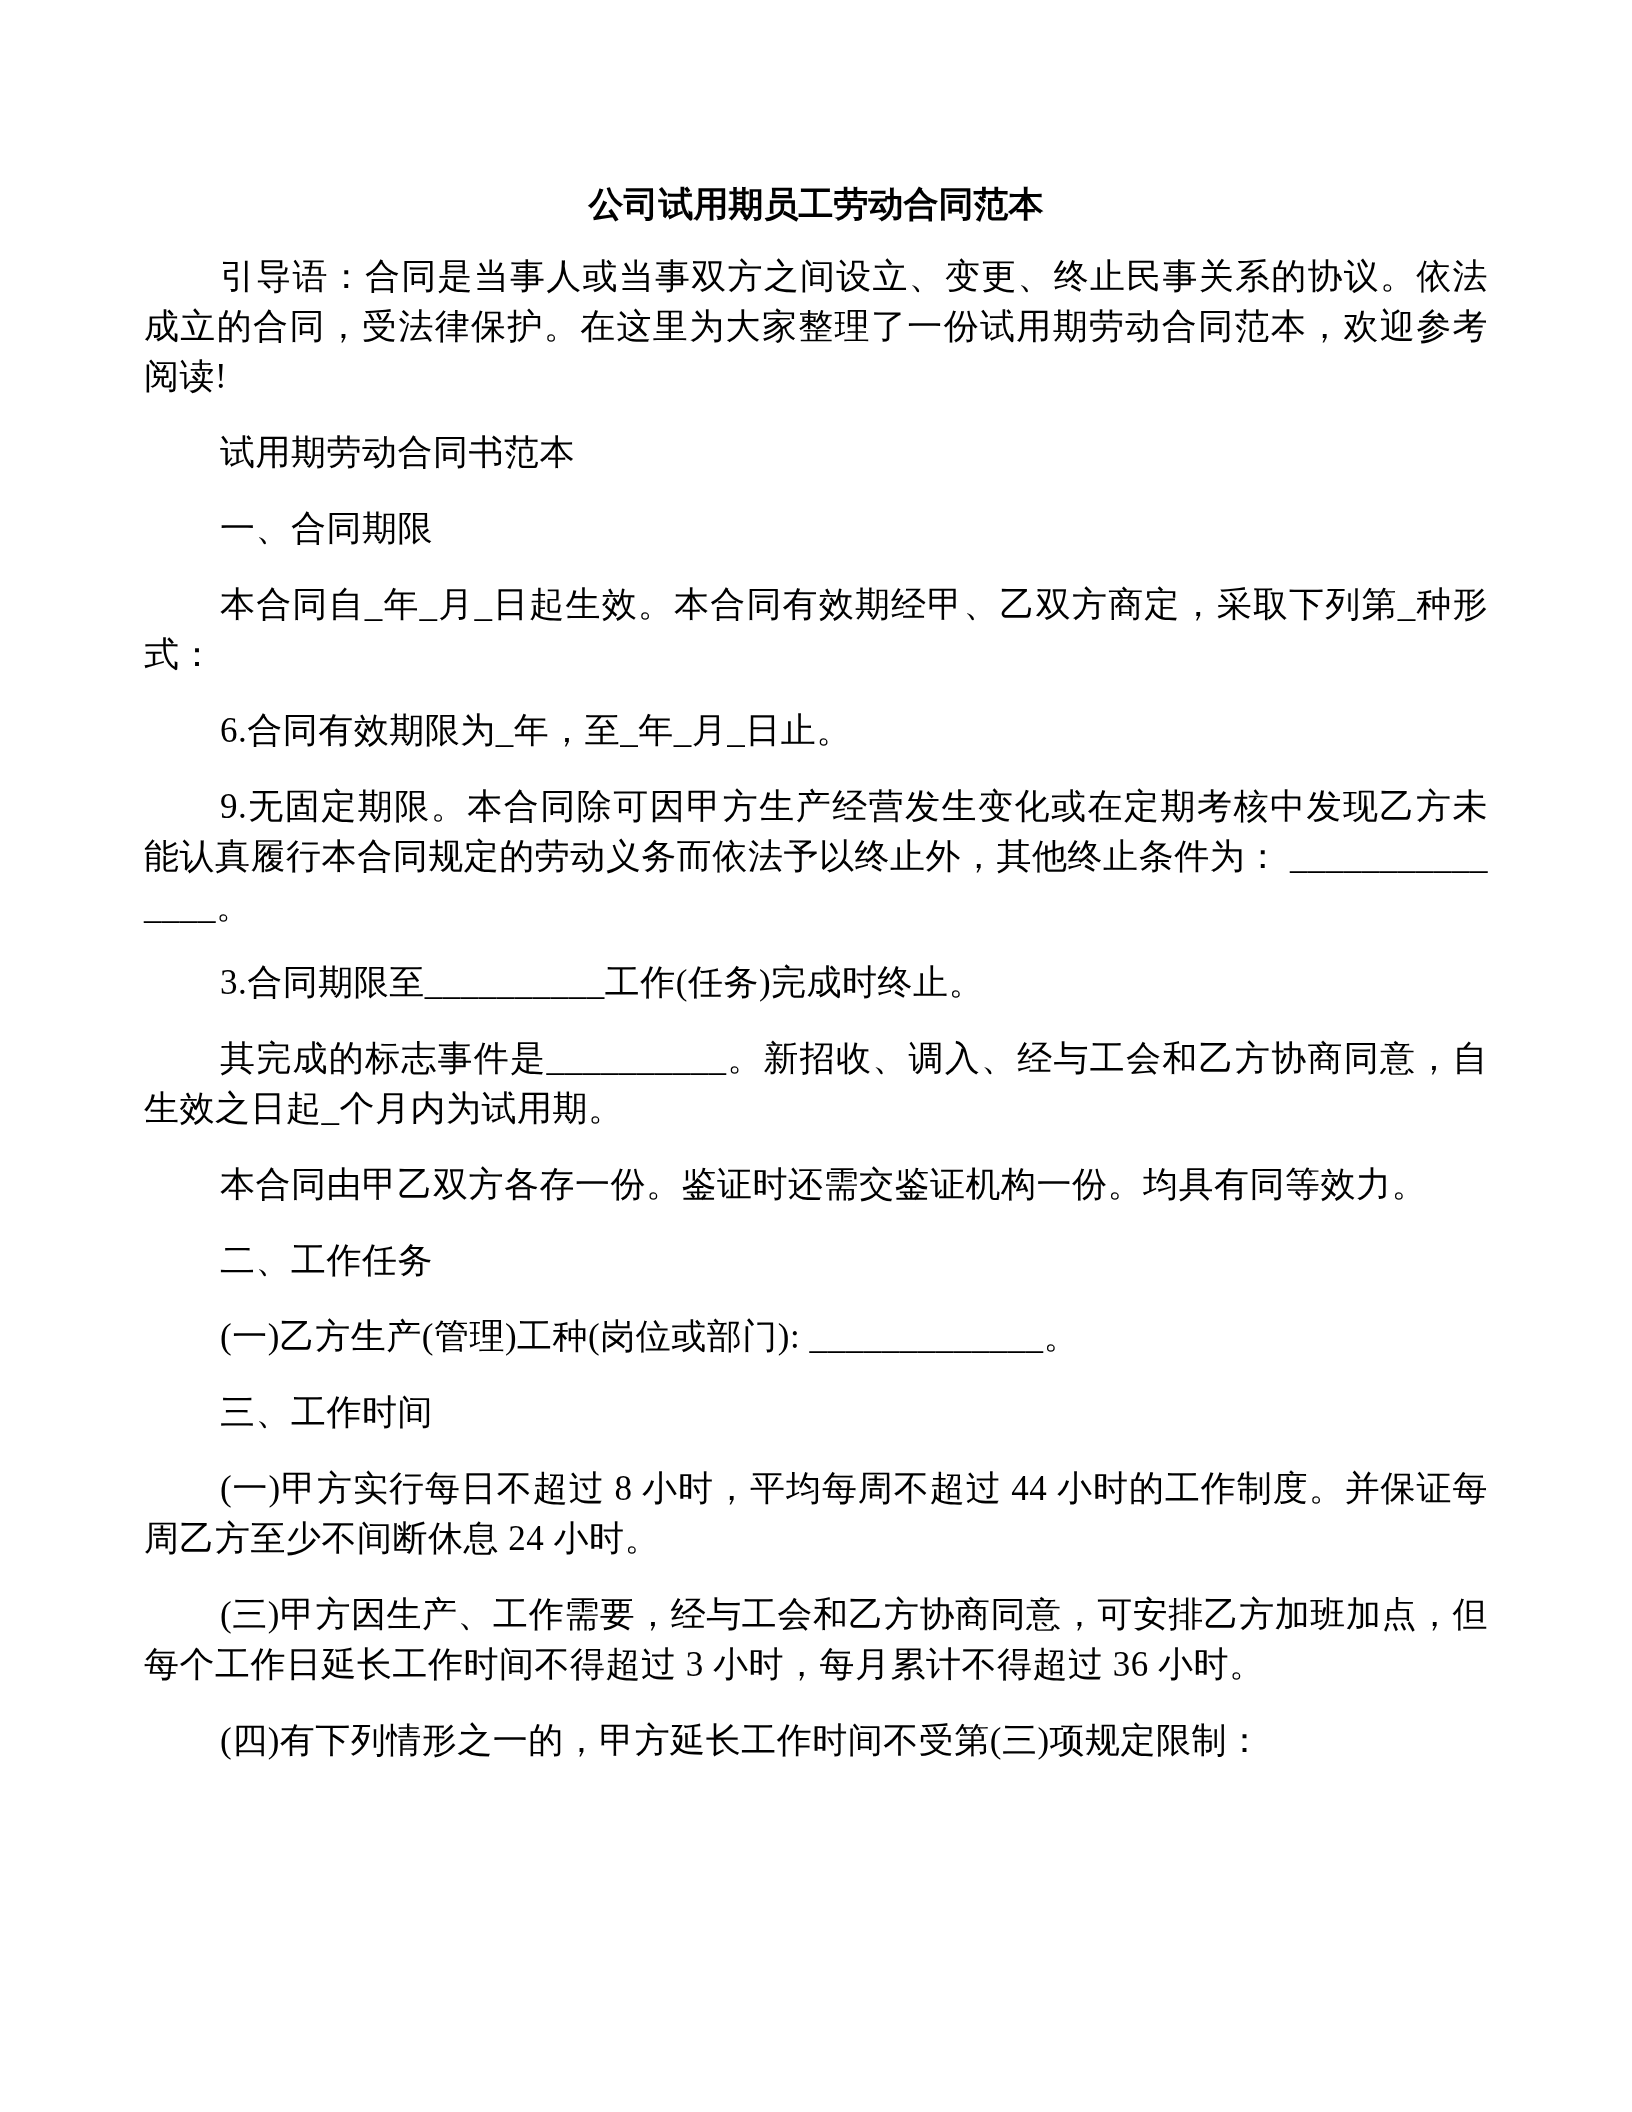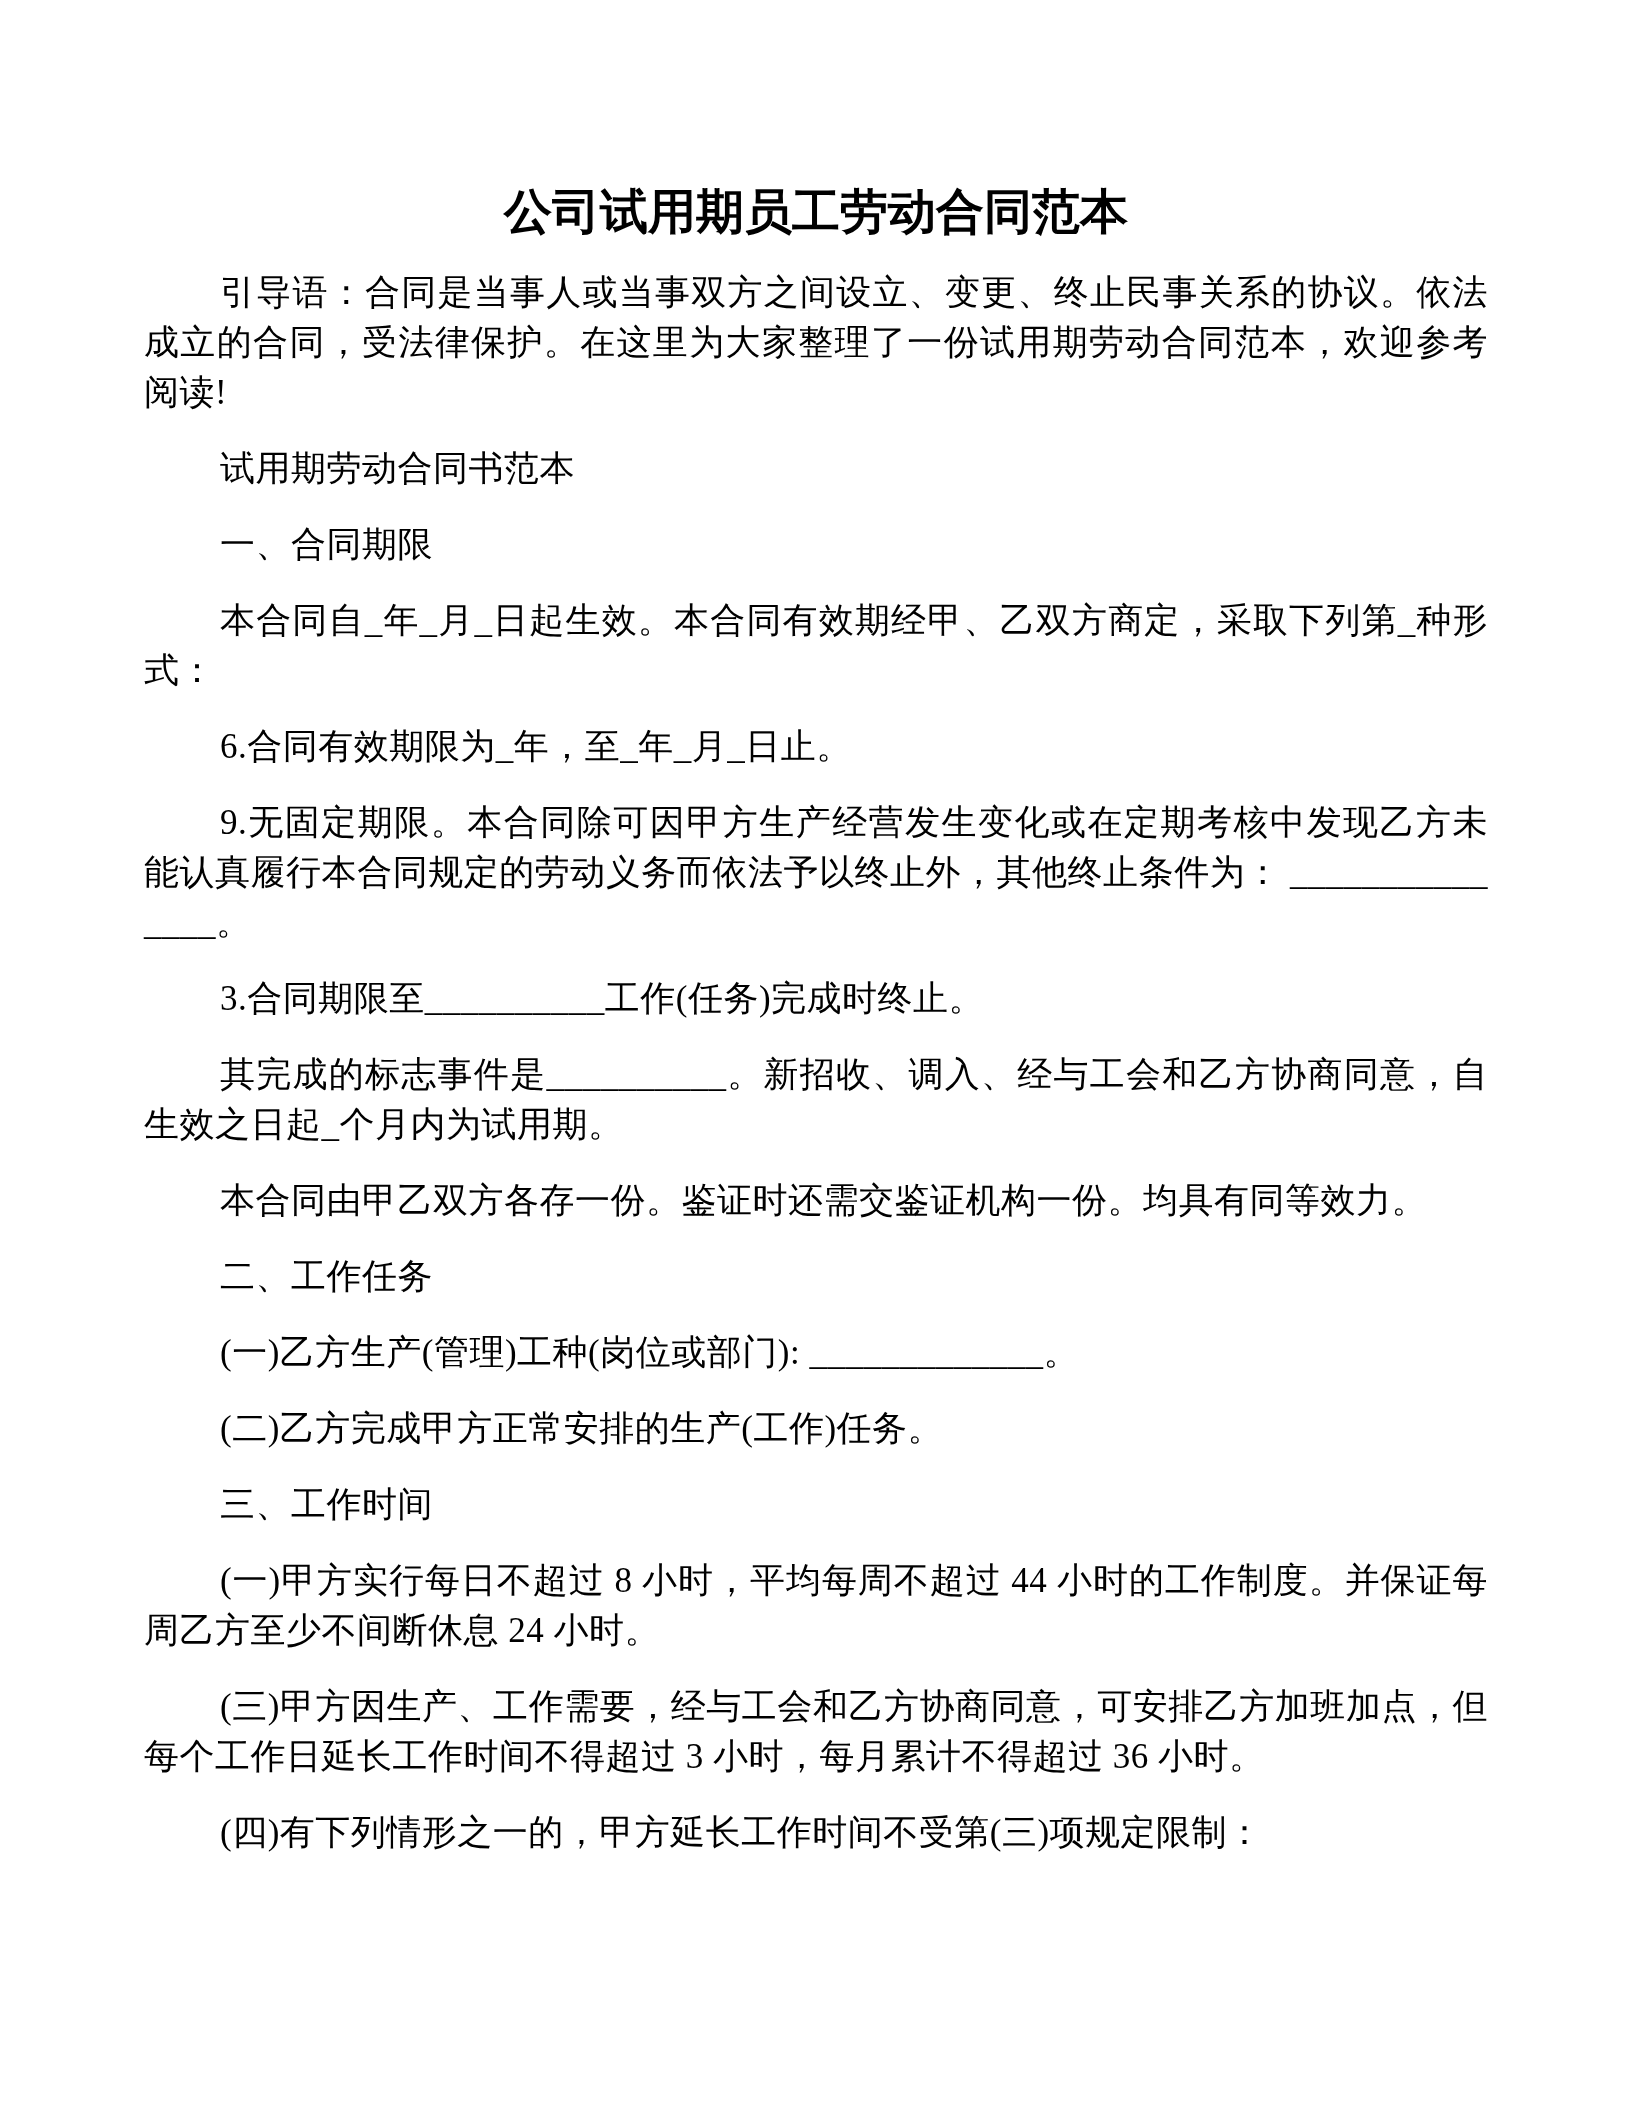--- a/index.html
+++ b/index.html
@@ -18,21 +18,21 @@
     min-height: 2112px;
     padding: 182px 144px 60px 144px;
     background: #ffffff;
     color: #000000;
     font-family: "Liberation Serif", serif;
   }
   .title {
     margin: 0 0 24px 0;
     font-family: "Liberation Sans", sans-serif;
     font-weight: 700;
-    font-size: 48px;
+    font-size: 35px;
     line-height: 1.25;
     text-align: center;
     color: #000000;
   }
   .para {
     margin: 26px 0 0 0;
     font-size: 35px;
     line-height: 50px;
     text-indent: 76px;
     text-align: justify;
@@ -50,18 +50,17 @@
   <p class="para">试用期劳动合同书范本</p>
   <p class="para">一、合同期限</p>
   <p class="para">本合同自_年_月_日起生效。本合同有效期经甲、乙双方商定，采取下列第_种形式：</p>
   <p class="para">6.合同有效期限为_年，至_年_月_日止。</p>
   <p class="para">9.无固定期限。本合同除可因甲方生产经营发生变化或在定期考核中发现乙方未能认真履行本合同规定的劳动义务而依法予以终止外，其他终止条件为： _______________。</p>
   <p class="para">3.合同期限至__________工作(任务)完成时终止。</p>
   <p class="para">其完成的标志事件是__________。新招收、调入、经与工会和乙方协商同意，自生效之日起_个月内为试用期。</p>
   <p class="para">本合同由甲乙双方各存一份。鉴证时还需交鉴证机构一份。均具有同等效力。</p>
   <p class="para">二、工作任务</p>
   <p class="para">(一)乙方生产(管理)工种(岗位或部门): _____________。</p>
-  <p class="para">(二)乙方完成甲方正常安排的生产(工作)任务。</p>
   <p class="para">三、工作时间</p>
   <p class="para">(一)甲方实行每日不超过 8 小时，平均每周不超过 44 小时的工作制度。并保证每周乙方至少不间断休息 24 小时。</p>
   <p class="para">(三)甲方因生产、工作需要，经与工会和乙方协商同意，可安排乙方加班加点，但每个工作日延长工作时间不得超过 3 小时，每月累计不得超过 36 小时。</p>
   <p class="para">(四)有下列情形之一的，甲方延长工作时间不受第(三)项规定限制：</p>
 </div>
 
 </body></html>

